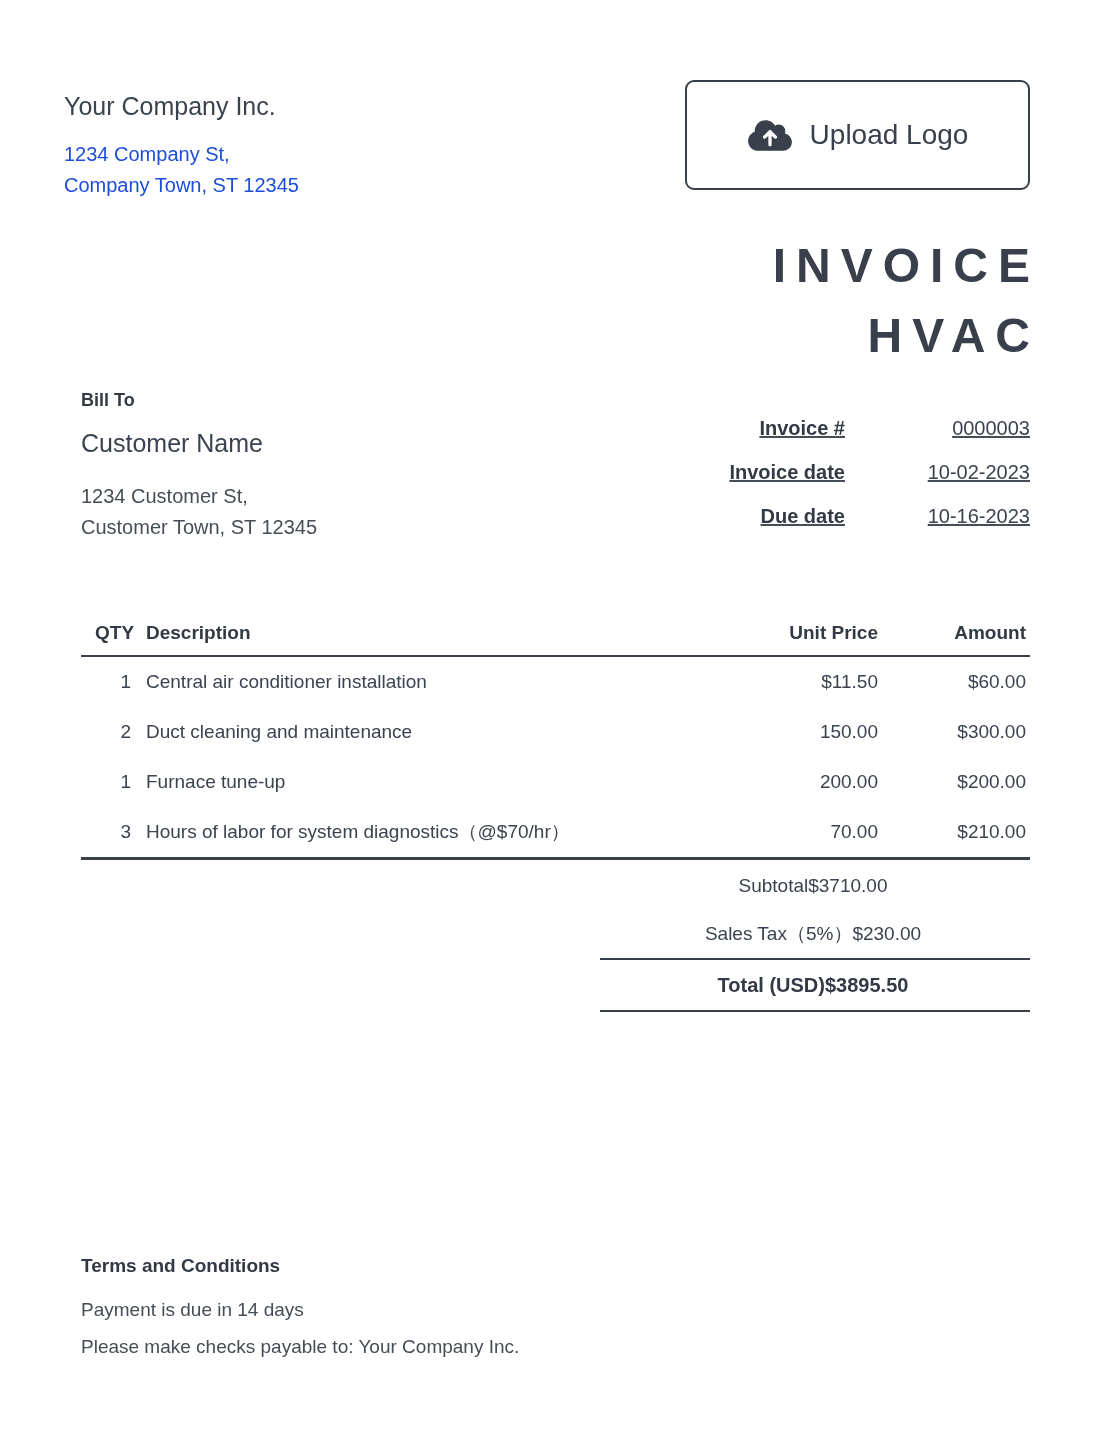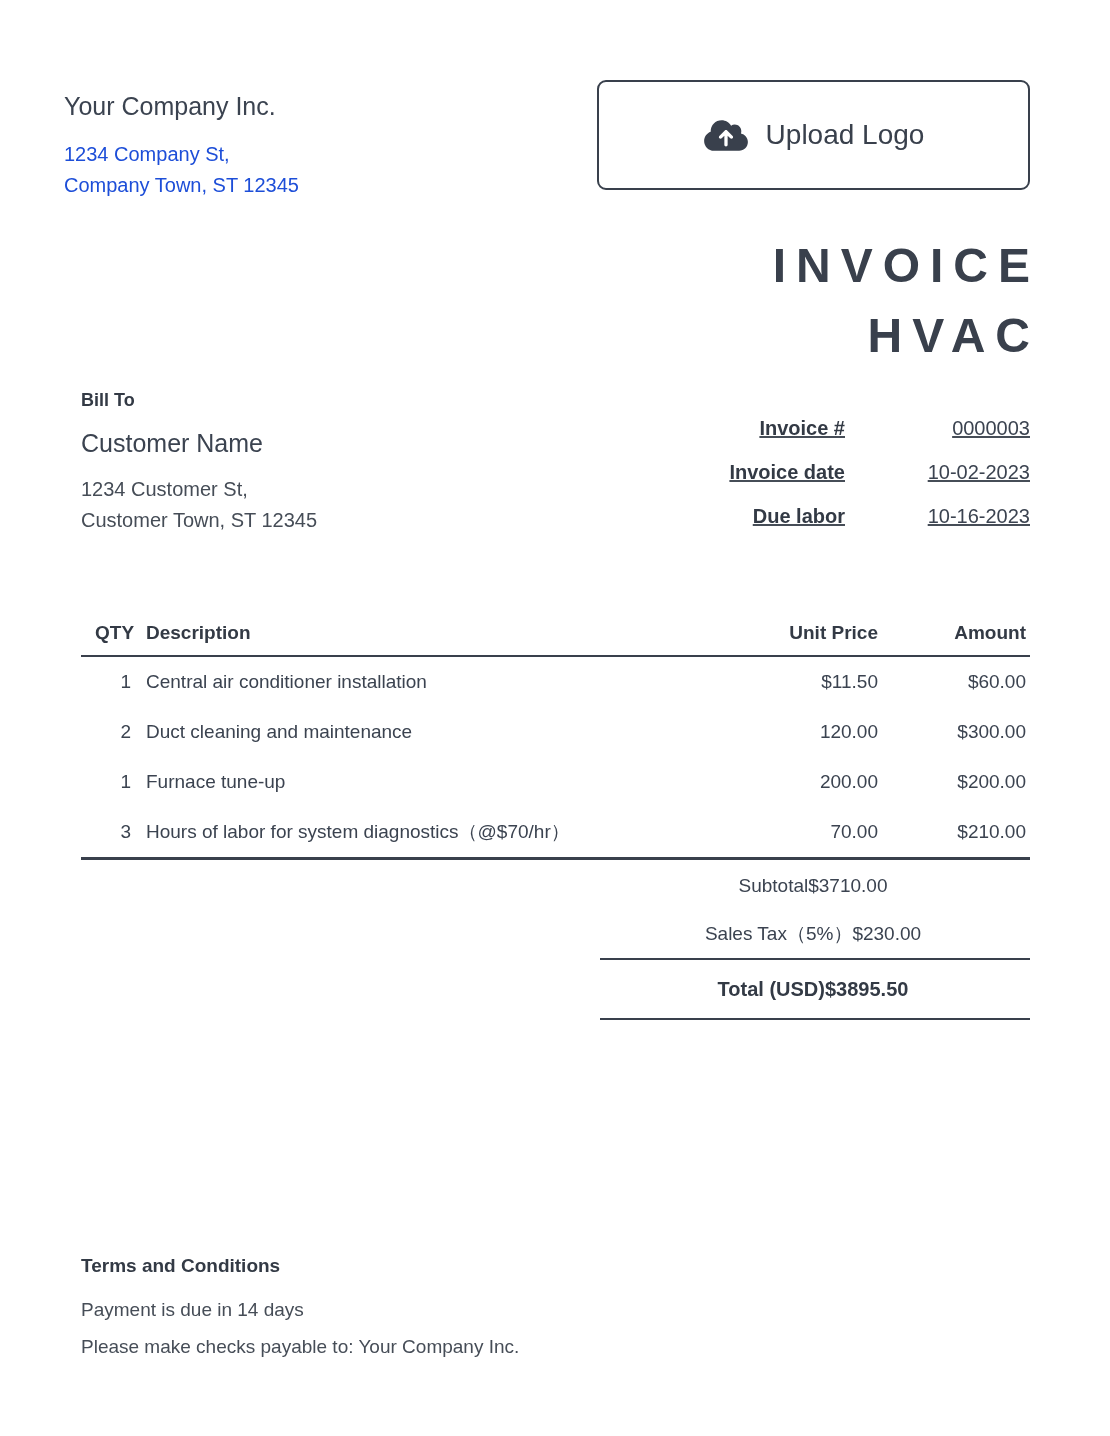--- a/index.html
+++ b/index.html
@@ -16,21 +16,21 @@
     overflow: hidden;
   }
 
   
   .company-block { position: absolute; top: 92px; left: 64px; }
   .company-name { font-size: 25px; color: #3b4350; margin-bottom: 18px; }
   .company-address { font-size: 20px; line-height: 31px; color: #1d4ed8; }
 
   .upload-btn {
     position: absolute; top: 80px; right: 80px;
-    width: 433px; height: 110px;
+    width: 345px; height: 110px;
     border: 2px solid #39404c; border-radius: 9px;
     background: #ffffff;
     display: flex; align-items: center; justify-content: center;
     gap: 17px;
     font-family: "Liberation Sans", sans-serif;
     font-size: 28px; color: #39404c;
     cursor: pointer;
   }
   .upload-btn svg { width: 46px; height: 35px; flex: 0 0 auto; }
 
@@ -40,21 +40,21 @@
     text-align: right;
     font-size: 48px; font-weight: bold;
     line-height: 70px; letter-spacing: 10px;
     color: #39404c;
   }
   .title-block div { margin-right: -10px; }
 
   
   .bill-to { position: absolute; top: 390px; left: 81px; }
   .bill-to-label { font-size: 18px; font-weight: bold; color: #333a45; margin-bottom: 18px; }
-  .bill-to-name { font-size: 25px; color: #3b4350; margin-bottom: 16px; }
+  .bill-to-name { font-size: 25px; color: #3b4350; margin-bottom: 23px; }
   .bill-to-address { font-size: 20px; line-height: 31px; color: #464d57; }
 
   
   .inv-meta {
     position: absolute; top: 406px; right: 80px;
     display: grid; grid-template-columns: auto 185px; text-decoration: underline;
   }
   .inv-meta .row { display: contents; }
   .inv-meta .label {
     height: 44px; display: flex; align-items: center; justify-content: flex-end;
@@ -87,21 +87,21 @@
 
   
   .totals { position: absolute; top: 862px; right: 80px; width: 430px; }
   .totals .trow {
     display: flex; justify-content: center; align-items: center;
     height: 48px; font-size: 19px; color: #3b4350;
   }
   .totals .t-value { padding-right: 4px; }
   .totals .total-row {
     border-top: 2px solid #39404c; border-bottom: 2px solid #39404c;
-    height: 62px; font-weight: bold; font-size: 20px; color: #333a45;
+    height: 54px; font-weight: bold; font-size: 20px; color: #333a45;
   }
 
   
   .terms { position: absolute; top: 1255px; left: 81px; }
   .terms-heading { font-size: 19px; font-weight: bold; color: #333a45; margin-bottom: 14px; }
   .terms-line { font-size: 19px; line-height: 37px; color: #464d57; }
 </style>
 </head>
 <body>
 
@@ -141,21 +141,21 @@
   <div class="inv-meta">
     <div class="row">
       <div class="label">Invoice #</div>
       <div class="value">0000003</div>
     </div>
     <div class="row">
       <div class="label">Invoice date</div>
       <div class="value">10-02-2023</div>
     </div>
     <div class="row">
-      <div class="label">Due labor</div>
+      <div class="label">Due date</div>
       <div class="value">10-16-2023</div>
     </div>
   </div>
 
   <div class="items">
     <div class="thead">
       <div class="c-qty">QTY</div>
       <div class="c-desc">Description</div>
       <div class="c-unit">Unit Price</div>
       <div class="c-amount">Amount</div>
@@ -163,21 +163,21 @@
     <div class="tbody">
       <div class="trow">
         <div class="c-qty">1</div>
         <div class="c-desc">Central air conditioner installation</div>
         <div class="c-unit">$11.50</div>
         <div class="c-amount">$60.00</div>
       </div>
       <div class="trow">
         <div class="c-qty">2</div>
         <div class="c-desc">Duct cleaning and maintenance</div>
-        <div class="c-unit">120.00</div>
+        <div class="c-unit">150.00</div>
         <div class="c-amount">$300.00</div>
       </div>
       <div class="trow">
         <div class="c-qty">1</div>
         <div class="c-desc">Furnace tune-up</div>
         <div class="c-unit">200.00</div>
         <div class="c-amount">$200.00</div>
       </div>
       <div class="trow">
         <div class="c-qty">3</div>

